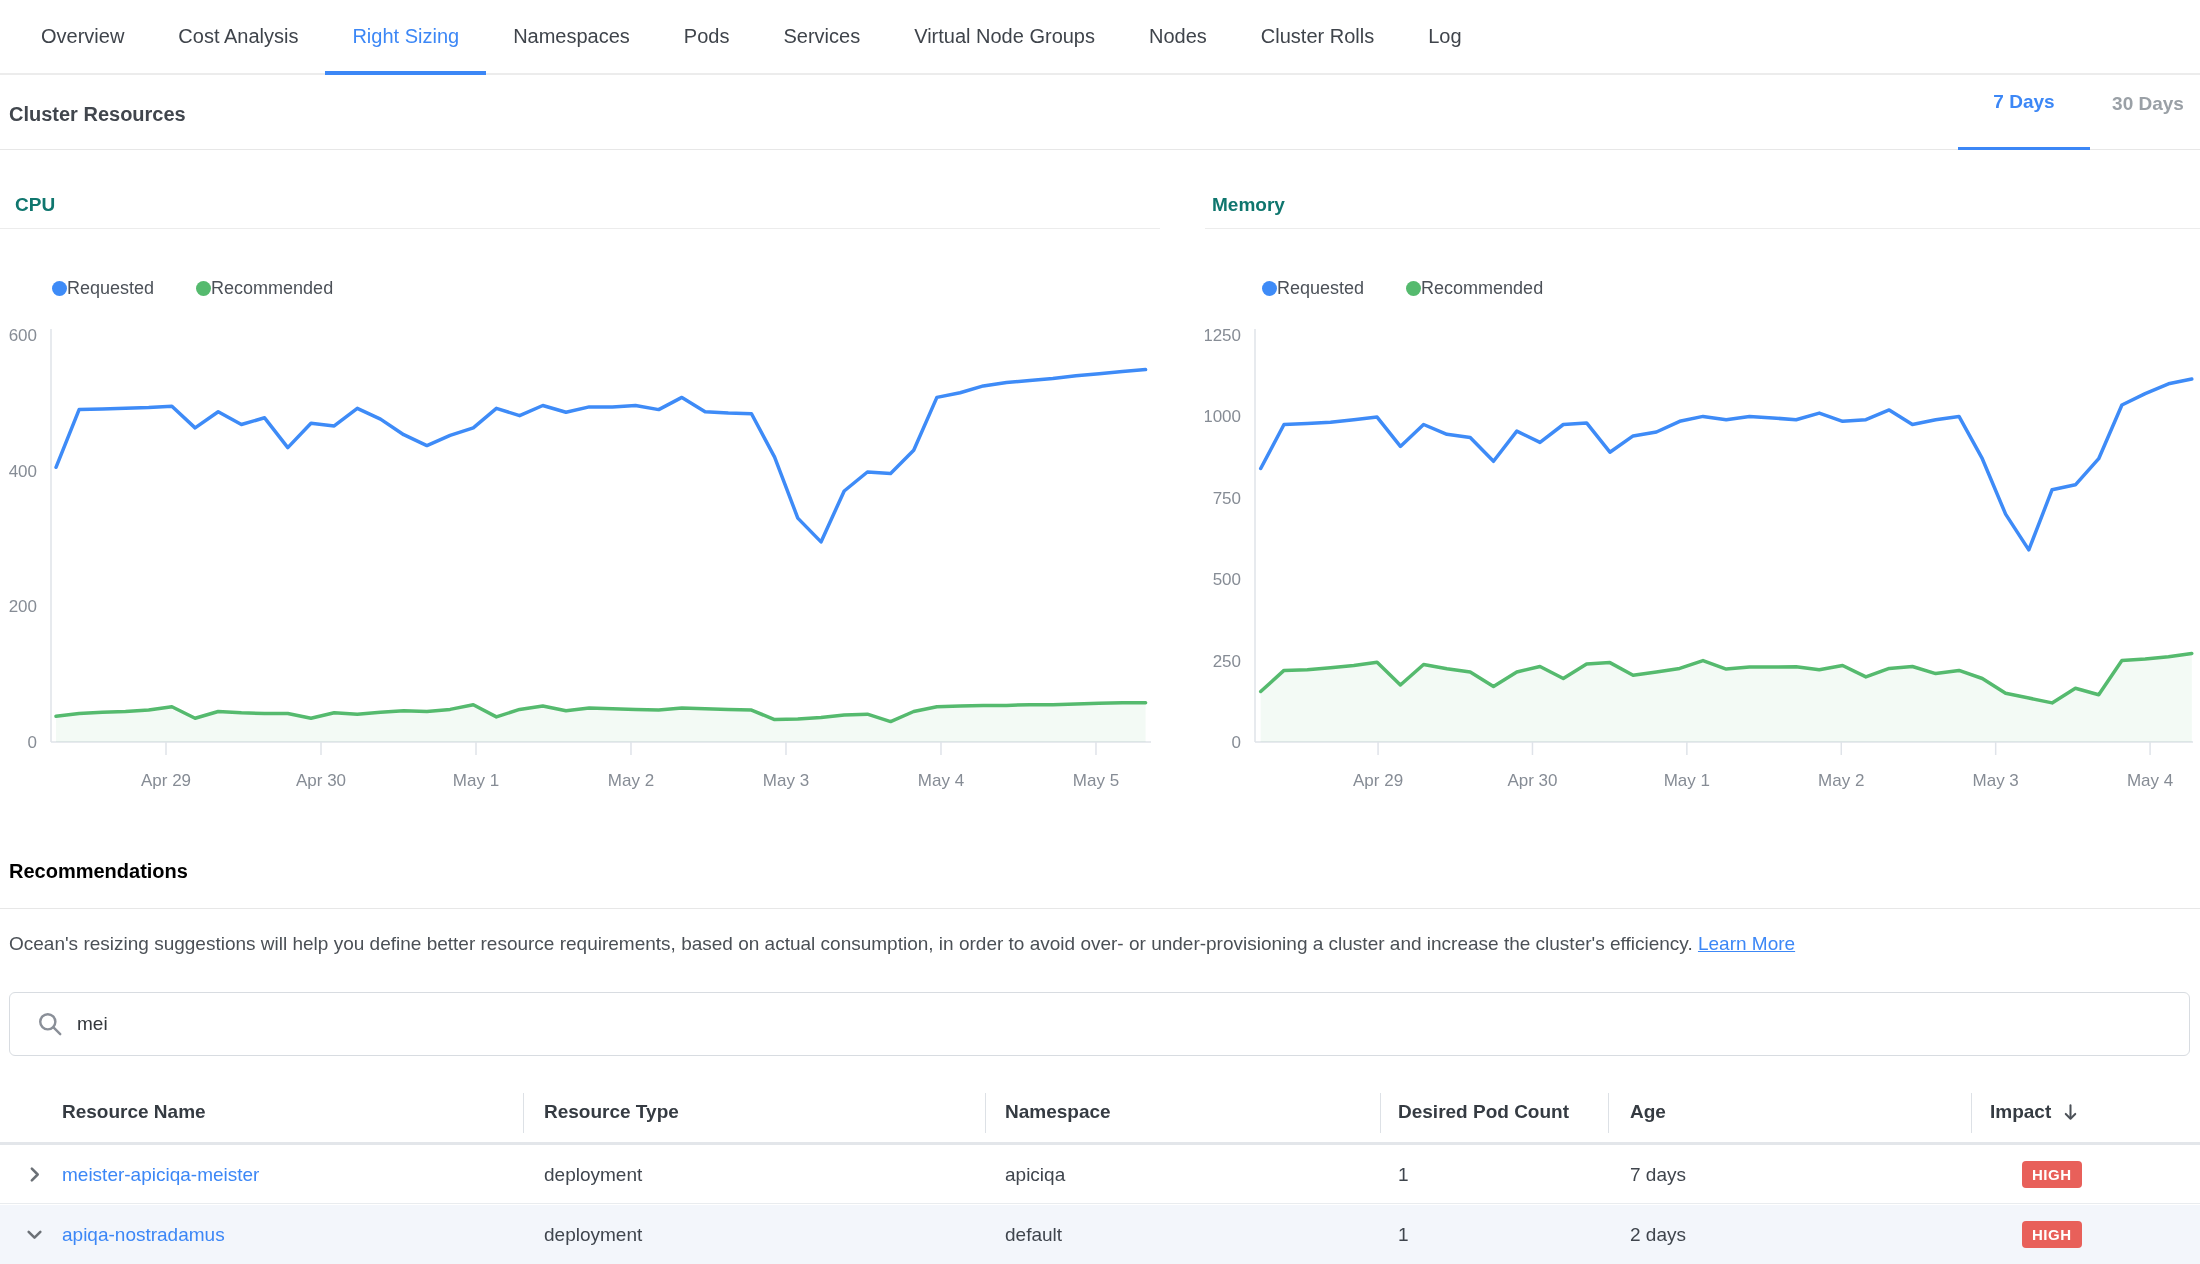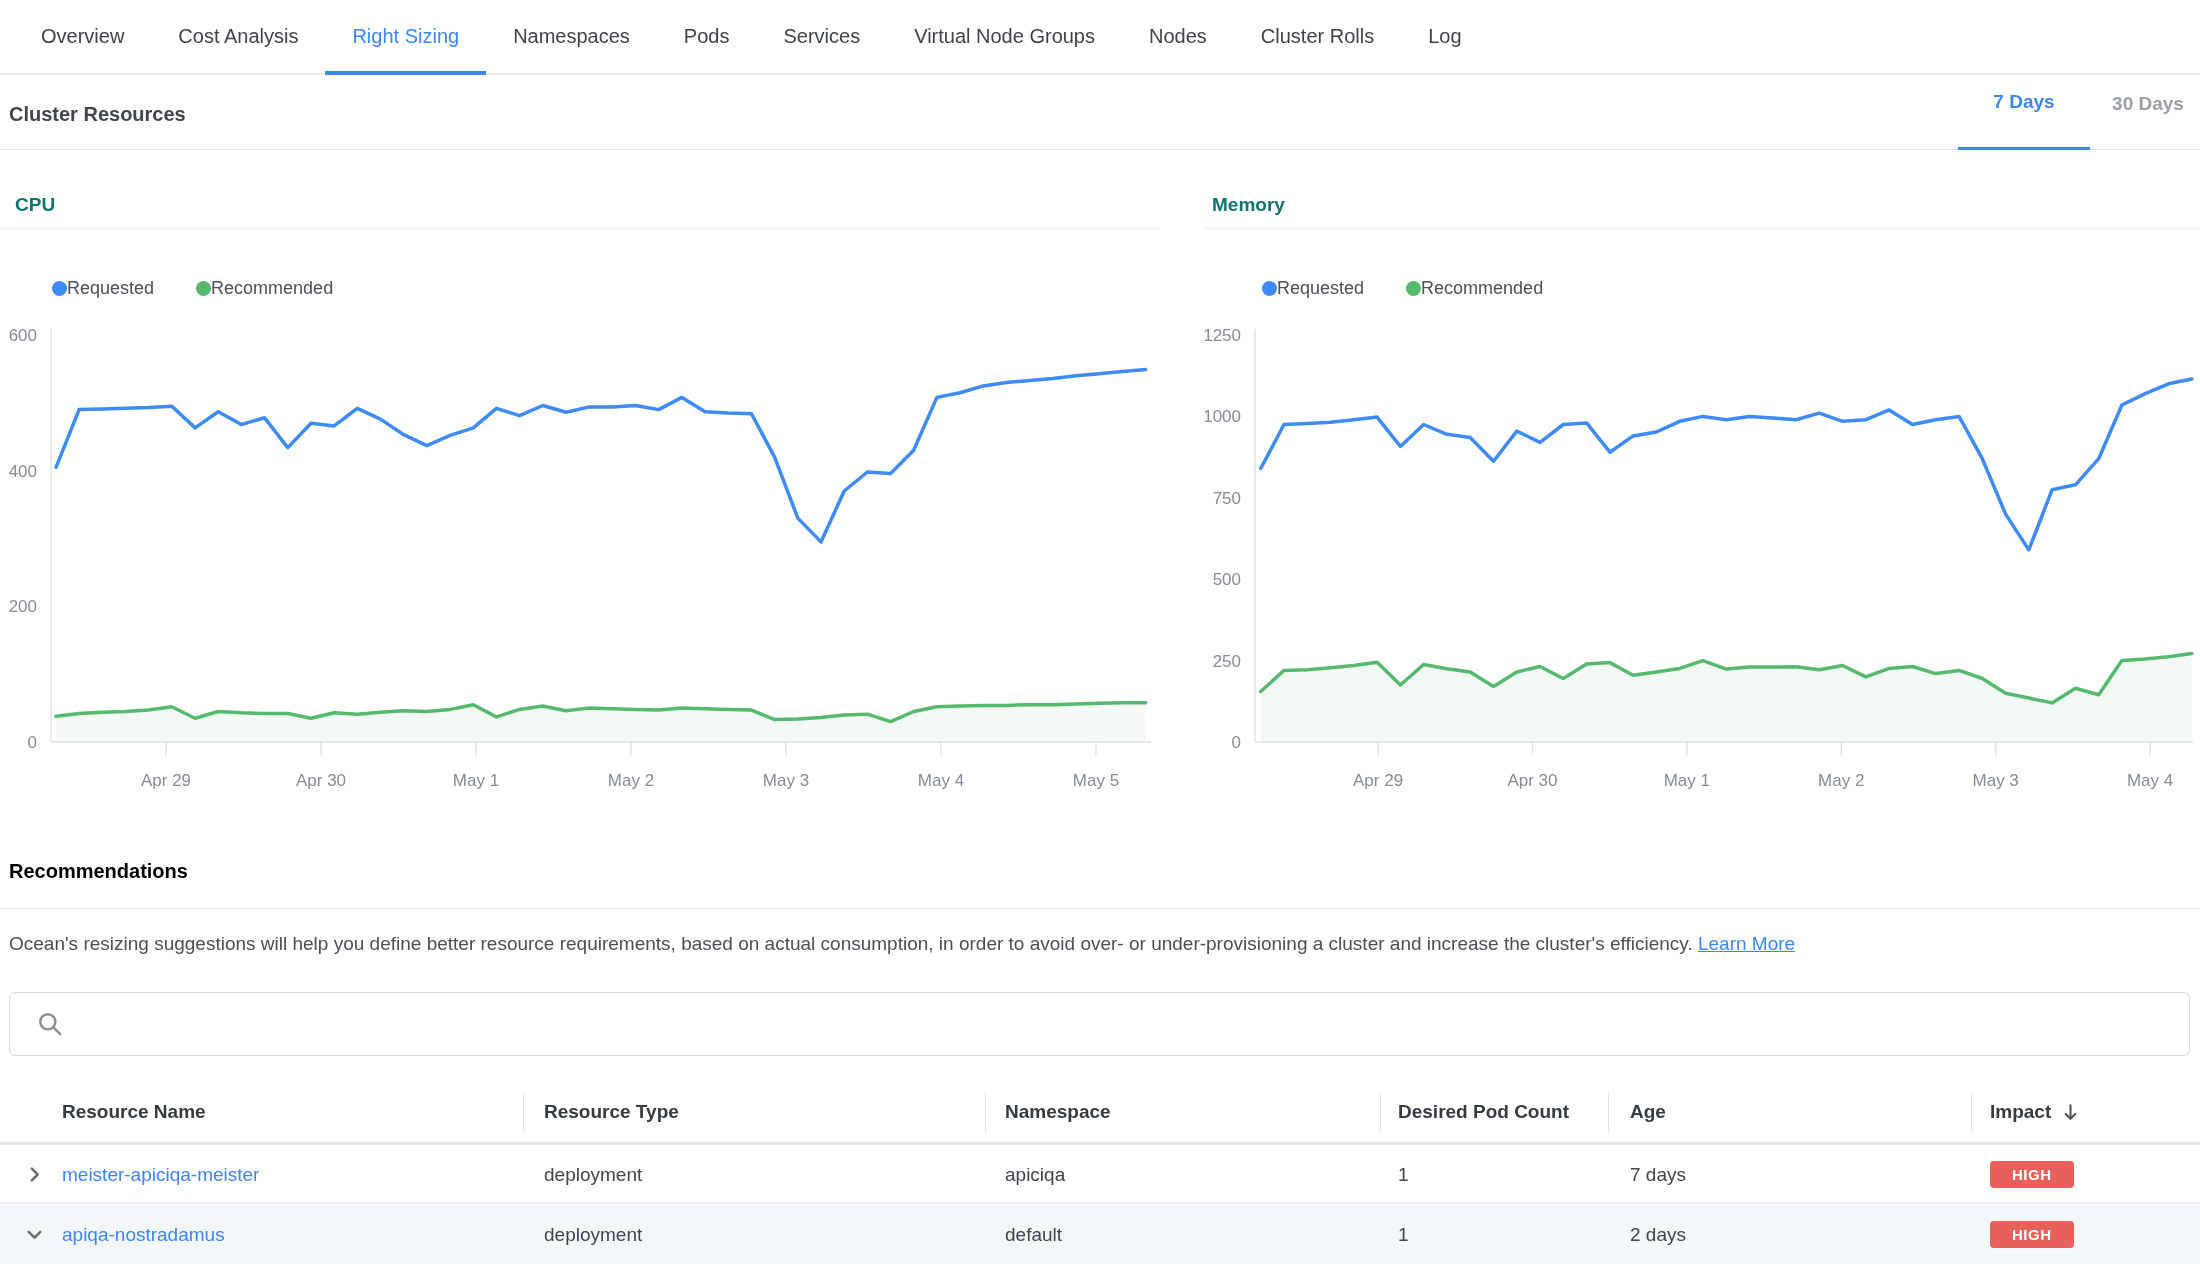--- a/index.html
+++ b/index.html
@@ -53,21 +53,21 @@
   .vsep { position:absolute; top:11px; width:1px; height:40px; background:#dde1e6; }
   .trow { position:absolute; left:0; width:2200px; }
   .row-0 { top:1146px; height:58px; background:#ffffff; border-bottom:1px solid #e9ecef; }
   .row-1 { top:1205px; height:59px; background:#f3f6fb; }
   .td { position:absolute; top:0; height:100%; display:flex; align-items:center; font-size:19px; color:#3f454d; }
   .td.link { color:#3c87f6; cursor:pointer; }
   .chev { position:absolute; left:26px; top:0; height:100%; display:flex; align-items:center; cursor:pointer; }
   .c-name { left:62px; } .c-type { left:544px; } .c-ns { left:1005px; }
   .c-pods { left:1398px; } .c-age { left:1630px; } .c-impact { left:1990px; }
   .badge { display:inline-block; background:#e8605a; color:#fff; font-size:15px; font-weight:700;
-           letter-spacing:.5px; padding:6px 22px; border-radius:4px; line-height:1; }
+           letter-spacing:.5px; padding:6px 10px; border-radius:4px; line-height:1;margin-left:32px; }
 </style>
 </head>
 <body>
 
 <nav class="tabbar">
   <div class="tab">
       <span>Overview</span>
     </div>
   <div class="tab">
       <span>Cost Analysis</span>
@@ -189,20 +189,21 @@
 <div class="recs-desc">
   <span>Ocean's resizing suggestions will help you define better resource requirements, based on actual consumption, in order to avoid over- or under-provisioning a cluster and increase the cluster's efficiency.</span>
   <a>Learn More</a>
 </div>
 
 <div class="search-box">
   <svg width="27" height="27" viewBox="0 0 20 20">
     <circle cx="8" cy="8" r="5.6" fill="none" stroke="#8a8f98" stroke-width="1.8"></circle>
     <line x1="12.2" y1="12.2" x2="17.2" y2="17.2" stroke="#8a8f98" stroke-width="1.8" stroke-linecap="round"></line>
   </svg>
+  <input type="text" value="mei" style="">
 </div>
 
 <div class="thead">
   <div class="th c-name">Resource Name</div>
   <div class="vsep" style="left:523px"></div>
   <div class="th c-type">Resource Type</div>
   <div class="vsep" style="left:985px"></div>
   <div class="th c-ns">Namespace</div>
   <div class="vsep" style="left:1380px"></div>
   <div class="th c-pods">Desired Pod Count</div>

